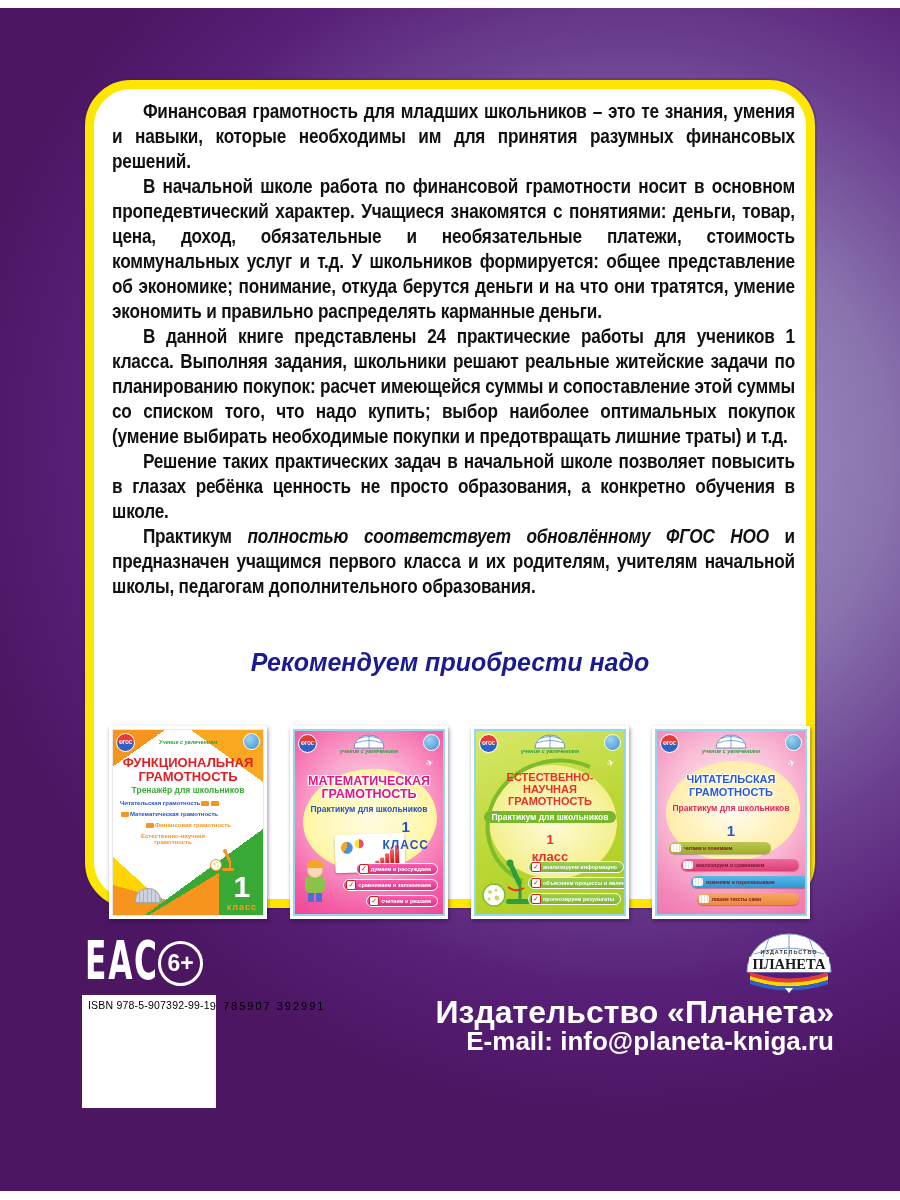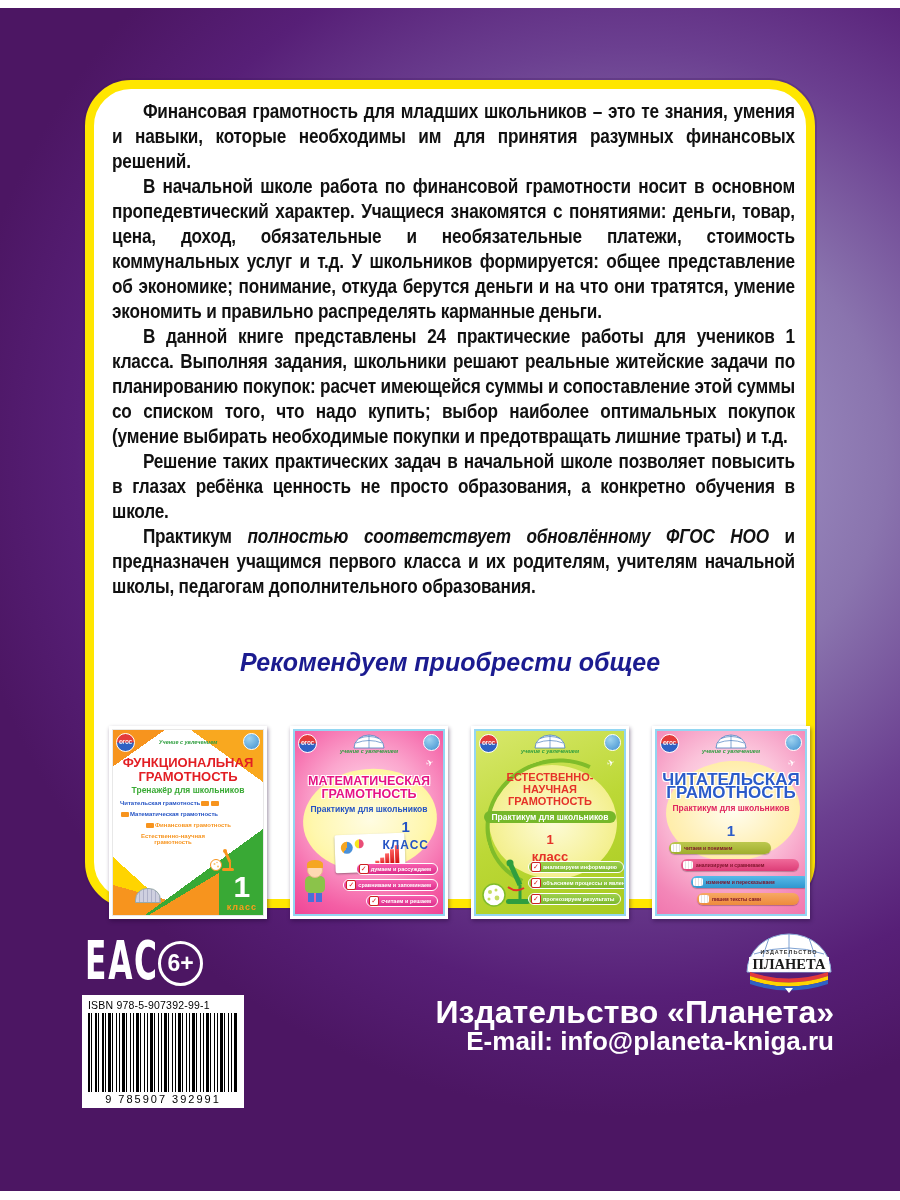--- a/index.html
+++ b/index.html
@@ -110,42 +110,42 @@
   .b3-grade{left:0;right:0;top:100px;color:#e53228;}
   .b3-grade .n{font-size:13px;} .b3-grade .w{font-size:13px;}
   .b3-pills{left:52px;bottom:9px;align-items:flex-start;}
   .b3 .pill{background:linear-gradient(180deg,#9ed04e,#7cb82e);}
   .micro3{position:absolute;left:4px;bottom:3px;width:52px;height:54px;z-index:5;}
 
   
   .b4 .cov{border:2px solid #93d6f2;background:radial-gradient(95% 80% at 50% 40%, #fff0f6 0%, #fbc3da 40%, #f387b8 75%, #ef6fa9 100%);}
   .b4 .blob{left:9px;top:30px;width:134px;height:100px;transform:rotate(-4deg);
     background:radial-gradient(#fffdf0 0%, #fff0b8 55%, #ffe88f 100%);}
-  .b4-title{top:42px;color:#2b5bc9;font-size:17px;line-height:13px;
+  .b4-title{top:42px;color:#2b5bc9;font-size:11px;line-height:13px;
     text-shadow:-1px -1px 0 #fff,1px -1px 0 #fff,-1px 1px 0 #fff,1px 1px 0 #fff;}
   .b4-sub{top:72px;color:#e0245e;font-size:8.5px;}
   .b4-grade{left:0;right:0;top:92px;color:#2b5bc9;}
   .b4-grade .n{font-size:15px;} .b4-grade .w{font-size:13px;}
   .spines{position:absolute;left:4px;right:4px;bottom:8px;height:64px;z-index:5;}
   .spine{position:absolute;height:12px;border-radius:6px;color:#7c1228;font-size:5px;font-weight:bold;
     display:flex;align-items:center;padding-left:15px;white-space:nowrap;box-shadow:0 1px 1px rgba(0,0,0,.25);box-sizing:border-box;}
   .spine::before{content:"";position:absolute;left:2px;top:2px;bottom:2px;width:10px;border-radius:2px;
     background:repeating-linear-gradient(90deg,#fff 0 2px,#e4e4e4 2px 3px);}
   .sp1{top:0;left:8px;width:102px;background:linear-gradient(#bcc84e,#9fae2e);}
   .sp2{top:17px;left:20px;width:118px;background:linear-gradient(#f06a9a,#dd3d77);}
   .sp3{top:34px;left:30px;width:118px;background:linear-gradient(#57b9e8,#2f97cf);}
   .sp4{top:51px;left:36px;width:102px;background:linear-gradient(#f6a963,#ee8a3c);}
 
   
   .eac{position:absolute;left:85px;top:934px;color:#fff;font-weight:bold;font-size:54px;line-height:1;
     transform:scaleX(0.58);transform-origin:0 0;letter-spacing:3px;font-family:"DejaVu Sans",sans-serif;}
   .age{position:absolute;left:158px;top:941px;width:45px;height:45px;border:3.5px solid #fff;border-radius:50%;
     color:#fff;font-weight:bold;font-size:23px;display:flex;align-items:center;justify-content:center;box-sizing:border-box;}
-  .isbn{position:absolute;left:82px;top:995px;width:162px;height:113px;background:#fff;box-sizing:border-box;
-    padding:4px 6px 3px 6px;display:flex;flex-direction:column;}
+  .isbn{position:absolute;left:82px;top:995px;width:134px;height:113px;background:#fff;box-sizing:border-box;
+    padding:4px 6px 3px 6px;display:flex;flex-direction:row;}
   .isbn-label{font-size:10.5px;color:#000;white-space:nowrap;letter-spacing:0.2px;}
   .barcode{flex:1;margin-top:2px;
     background:repeating-linear-gradient(90deg,#000 0 1.5px,#fff 1.5px 3px,#000 3px 4px,#fff 4px 6.5px,#000 6.5px 9px,#fff 9px 10px,#000 10px 11px,#fff 11px 14px);}
   .isbn-digits{font-size:11px;color:#000;text-align:center;letter-spacing:2px;margin-top:1px;white-space:nowrap;}
   .planeta-logo{position:absolute;left:742px;top:928px;width:94px;height:70px;}
   .pub{position:absolute;right:66px;top:998px;text-align:right;color:#fff;font-weight:bold;line-height:29px;}
   .pub .l1{font-size:32px;} .pub .l2{font-size:27px;} .pub .l3{font-size:26px;} .pub .l4{font-size:27px;}
 </style>
 </head>
 <body>
@@ -155,21 +155,21 @@
   <div class="edge edge-bottom"></div>
 
   <div class="panel">
     <div class="panel-text">
       <p>Финансовая грамотность для младших школьников – это те знания, умения и навыки, которые необходимы им для принятия разумных финансовых решений.</p>
       <p>В начальной школе работа по финансовой грамотности носит в основном пропедевтический характер. Учащиеся знакомятся с понятиями: деньги, товар, цена, доход, обязательные и необязательные платежи, стоимость коммунальных услуг и т.д. У школьников формируется: общее представление об экономике; понимание, откуда берутся деньги и на что они тратятся, умение экономить и правильно распределять карманные деньги.</p>
       <p>В данной книге представлены 24 практические работы для учеников 1 класса. Выполняя задания, школьники решают реальные житейские задачи по планированию покупок: расчет имеющейся суммы и сопоставление этой суммы со списком того, что надо купить; выбор наиболее оптимальных покупок (умение выбирать необходимые покупки и предотвращать лишние траты) и т.д.</p>
       <p>Решение таких практических задач в начальной школе позволяет повысить в глазах ребёнка ценность не просто образования, а конкретно обучения в школе.</p>
       <p><span>Практикум </span><i>полностью соответствует обновлённому ФГОС НОО</i><span> и предназначен учащимся первого класса и их родителям, учителям начальной школы, педагогам дополнительного образования.</span></p>
     </div>
-    <div class="recommend">Рекомендуем приобрести общее</div>
+    <div class="recommend">Рекомендуем приобрести надо</div>
   </div>
 
   <div class="books">
 
     <div class="book b1">
       <div class="cov">
         <div class="tl"></div>
         <div class="tr"></div>
         <div class="bl"></div>
         <div class="bl2"></div>

